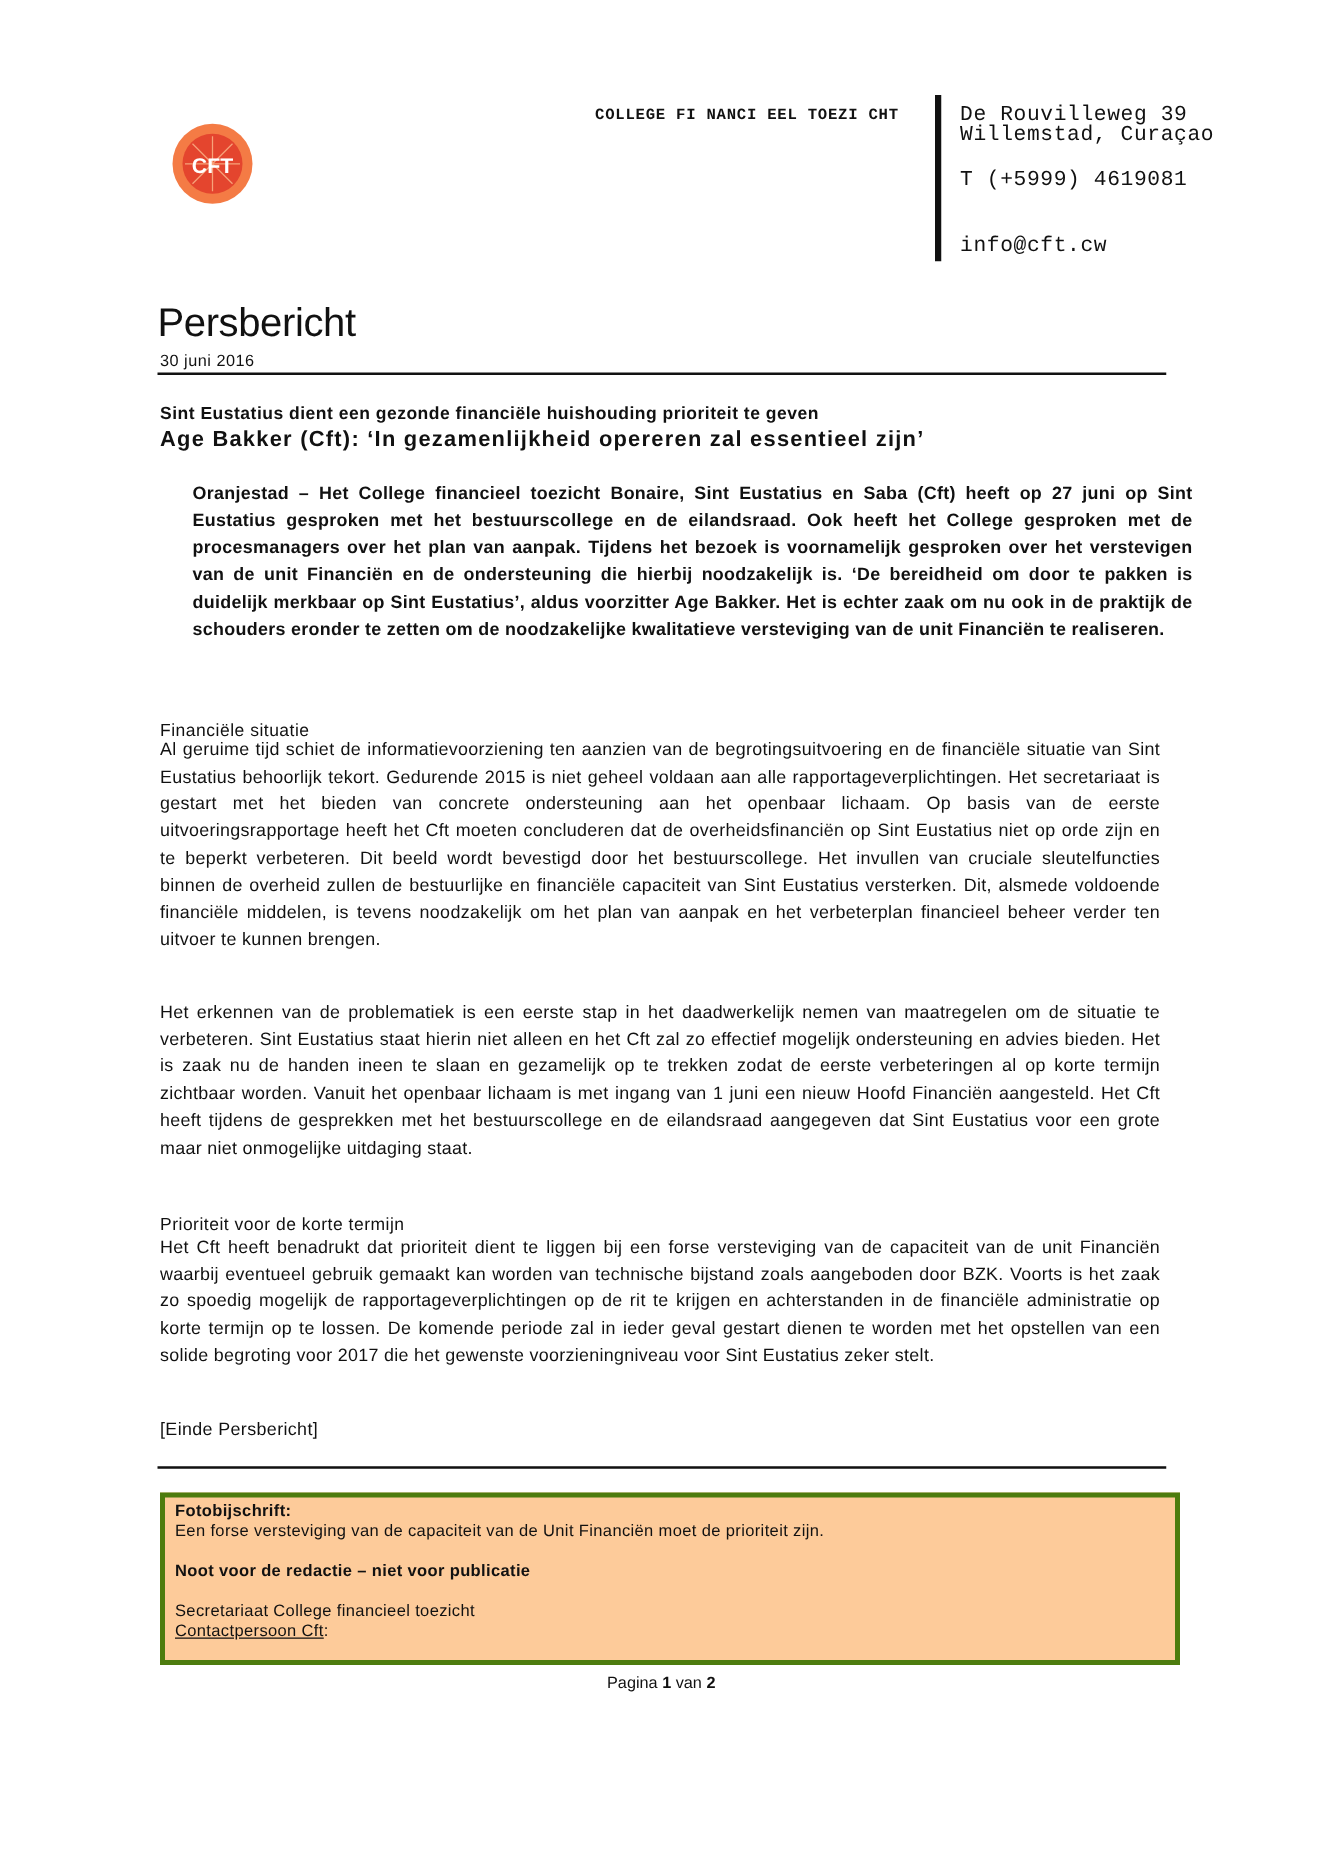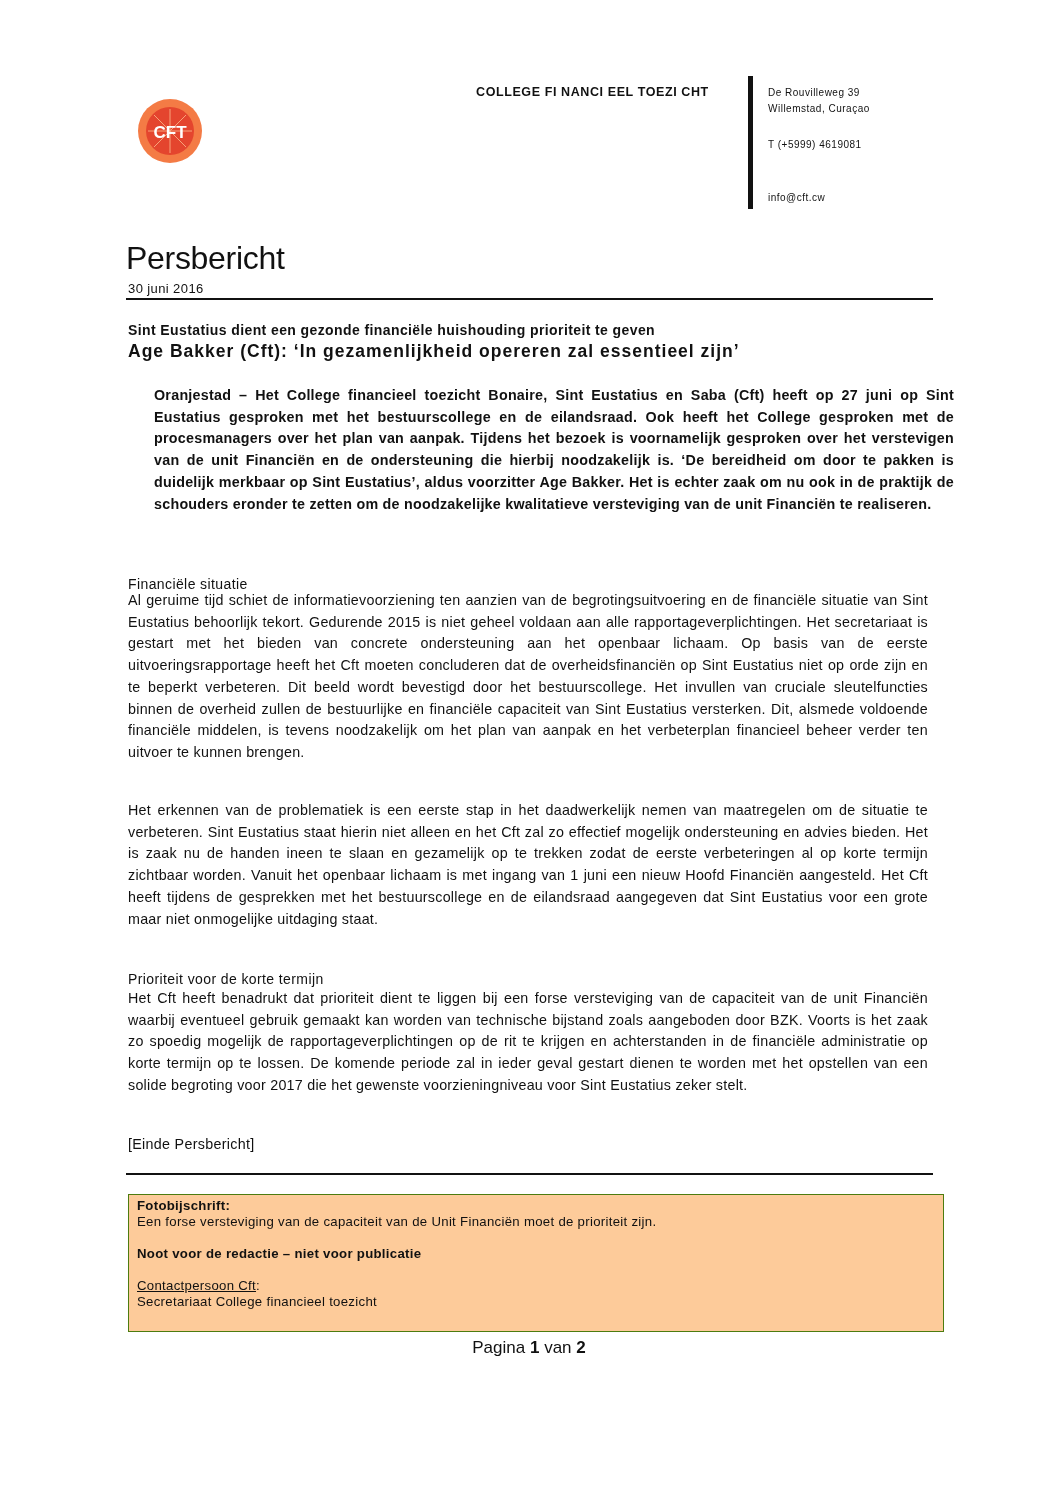--- a/index.html
+++ b/index.html
@@ -1,37 +1,37 @@
 <!DOCTYPE html>
 <html><head>
 <meta charset="utf-8">
 <style>
   html, body { margin: 0; padding: 0; background: #ffffff; }
   body { width: 1058px; height: 1497px; position: relative; overflow: hidden;
          font-family: "Liberation Sans", sans-serif; color: #111; }
   .abs { position: absolute; }
   .logo { left: 137px; top: 98px; width: 66px; height: 66px; }
-  .org-name { left: 476px; top: 85px; font-size: 12.5px; font-weight: bold; letter-spacing: 0.6px; }
+  .org-name { left: 476px; top: 85px; font-size: 12.5px; font-weight: bold; letter-spacing: 0.6px; font-family: Liberation Mono, monospace; }
   .vbar { left: 748px; top: 76px; width: 5px; height: 133px; background: #111; }
-  .addr { left: 768px; top: 85px; font-size: 10px; line-height: 16px; letter-spacing: 0.5px; }
+  .addr { left: 768px; top: 85px; font-size: 17px; line-height: 16px; letter-spacing: 0.5px; font-family: Liberation Mono, monospace; }
   .addr div { white-space: nowrap; }
   .title { left: 126px; top: 240px; font-size: 32px; letter-spacing: -0.3px; }
   .date { left: 128px; top: 281px; font-size: 13px; letter-spacing: 0.4px; text-align: center; }
   .hrule { left: 126px; width: 807px; height: 2px; background: #111; }
   .headline-1 { left: 128px; top: 322px; font-size: 14px; font-weight: bold; letter-spacing: 0.4px; }
   .headline-2 { left: 128px; top: 341px; font-size: 17.5px; font-weight: bold; letter-spacing: 1px; }
   .para { left: 128px; width: 800px; font-size: 14.3px; line-height: 21.7px; text-align: justify; letter-spacing: 0.25px; }
   .para.bold { font-weight: bold; margin-left: 26px; }
   .sub { left: 128px; font-size: 14px; font-weight: normal; letter-spacing: 0.4px; }
   .end { left: 128px; top: 1136px; font-size: 14.3px; letter-spacing: 0.3px; }
   .box { left: 128px; top: 1194px; width: 816px; height: 138px; background: #fdcb9a;
-         border: 1px solid #4d7c0f; box-sizing: border-box; padding: 3px 8px; font-size: 13.2px; line-height: 16px; letter-spacing: 0.3px; }
+         border: 4px solid #4d7c0f; box-sizing: border-box; padding: 3px 8px; font-size: 13.2px; line-height: 16px; letter-spacing: 0.3px; }
   .box .b { font-weight: bold; }
   .box .u { text-decoration: underline; }
-  .pageno { left: 0; width: 1058px; top: 1338px; text-align: center; font-size: 17px; }
+  .pageno { left: 0; width: 1058px; top: 1338px; text-align: center; font-size: 13px; }
   .pageno b { font-weight: bold; }
 </style>
 </head>
 <body>
 
 <div class="abs logo">
   <svg width="66" height="66" viewBox="0 0 66 66">
     <circle cx="33" cy="33" r="32" fill="#f47b45"></circle>
     <circle cx="33" cy="33" r="24" fill="#e4452e"></circle>
     <g stroke="#f7a37a" stroke-width="1">
@@ -74,17 +74,17 @@
 
 <div class="abs end">[Einde Persbericht]</div>
 <div class="abs hrule" style="top:1173px"></div>
 
 <div class="abs box">
   <div class="b">Fotobijschrift:</div>
   <div>Een forse versteviging van de capaciteit van de Unit Financiën moet de prioriteit zijn.</div>
   <div style="height:16px"></div>
   <div class="b">Noot voor de redactie – niet voor publicatie</div>
   <div style="height:16px"></div>
+  <div>Secretariaat College financieel toezicht</div>
   <div><span class="u">Contactpersoon Cft</span><span>:</span></div>
-  <div>Secretariaat College financieel toezicht</div>
 </div>
 
 <div class="abs pageno"><span>Pagina </span><b>1</b><span> van </span><b>2</b></div>
 
 </body></html>

